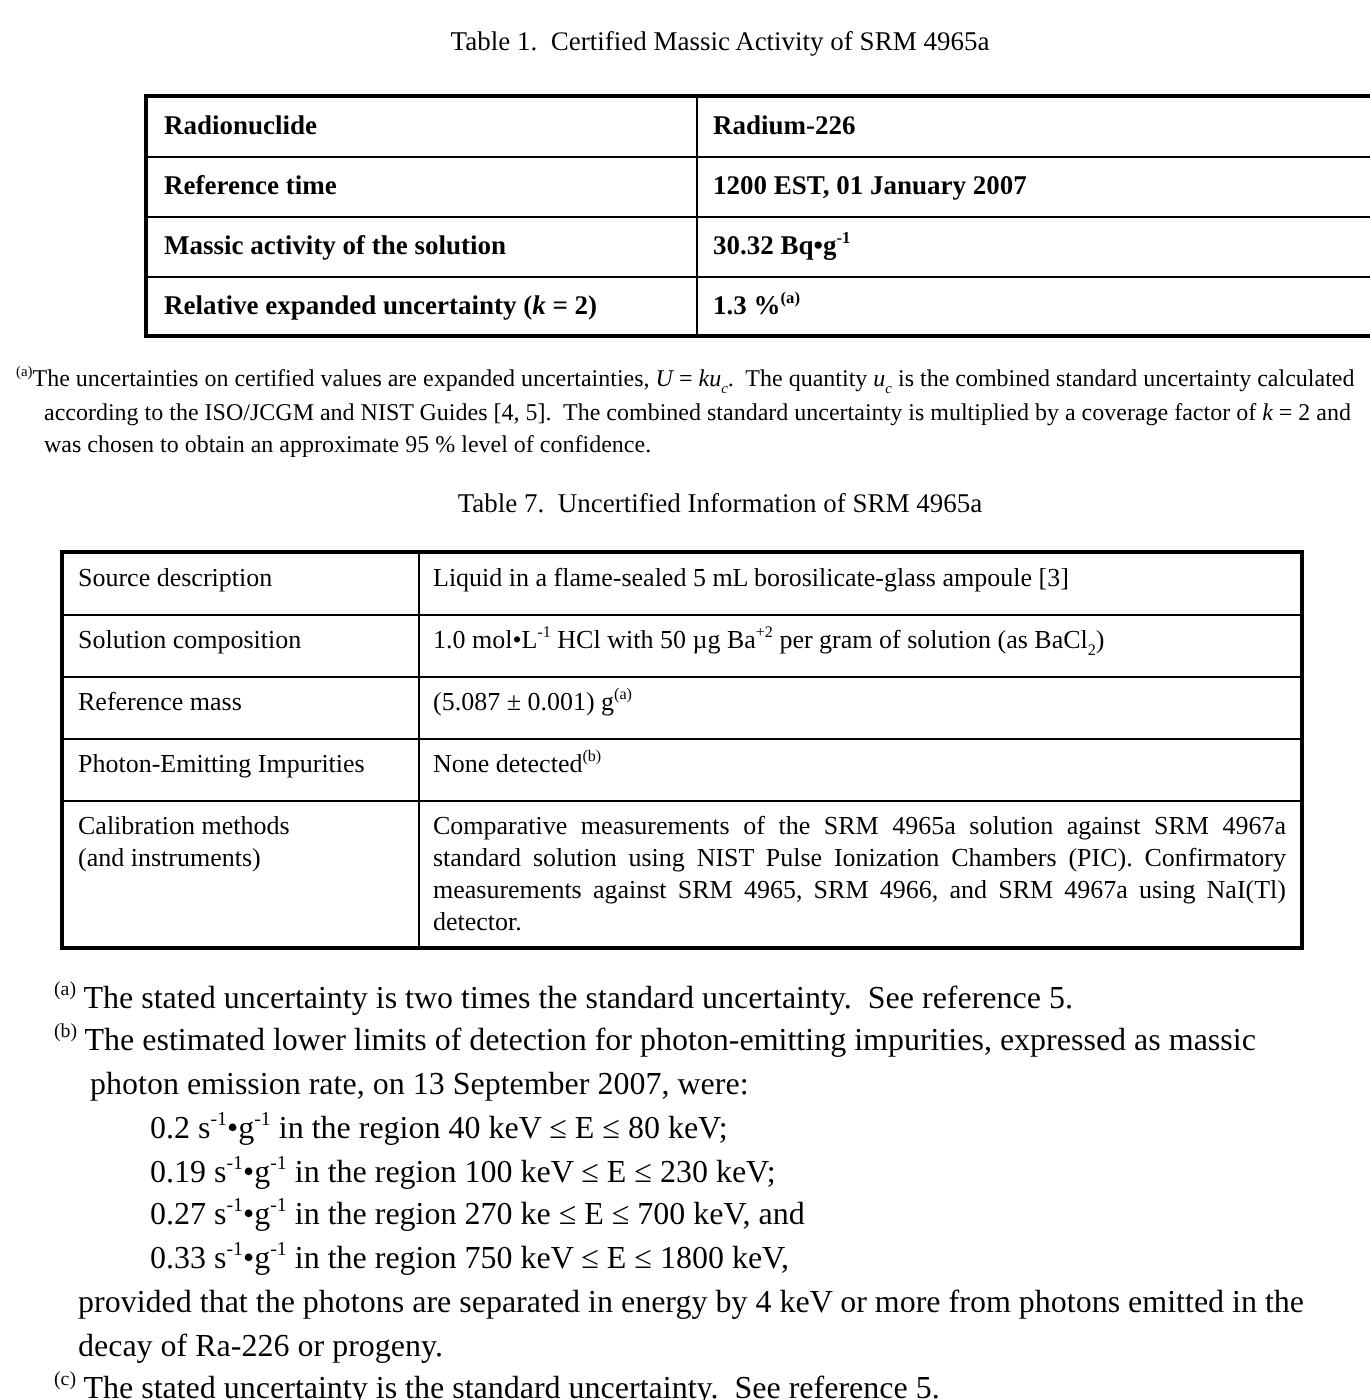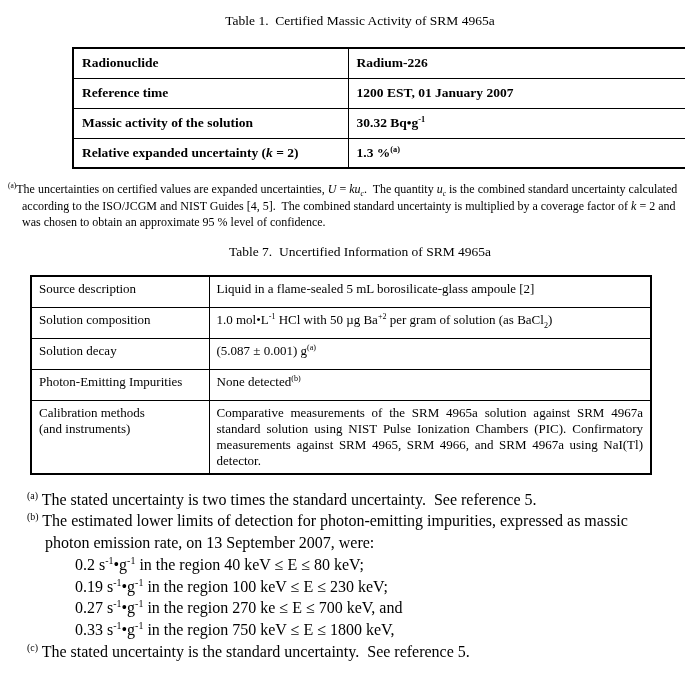--- a/index.html
+++ b/index.html
@@ -68,44 +68,45 @@
     </table>
 
   <div class="note-a"><sup>(a)</sup>The uncertainties on certified values are expanded uncertainties, <i>U</i> = <i>ku</i><sub><i>c</i></sub>.  The quantity <i>u</i><sub><i>c</i></sub> is the combined standard uncertainty calculated according to the ISO/JCGM and NIST Guides [4, 5].  The combined standard uncertainty is multiplied by a coverage factor of <i>k</i> = 2 and was chosen to obtain an approximate 95 % level of confidence.</div>
 
   <div class="tbl-title t2-title">Table 7.  Uncertified Information of SRM 4965a</div>
 
   <table class="t2">
     <tbody>
         <tr>
       <td class="lab">Source description</td>
-      <td class="val">Liquid in a flame-sealed 5 mL borosilicate-glass ampoule [2]</td>
+      <td class="val">Liquid in a flame-sealed 5 mL borosilicate-glass ampoule [3]</td>
     </tr>
     <tr>
       <td class="lab">Solution composition</td>
       <td class="val">1.0 mol•L<sup>-1</sup> HCl with 50 µg Ba<sup>+2</sup> per gram of solution (as BaCl<sub>2</sub>)</td>
     </tr>
     <tr>
-      <td class="lab">Solution decay</td>
+      <td class="lab">Reference mass</td>
       <td class="val">(5.087 ± 0.001) g<sup>(a)</sup></td>
     </tr>
     <tr>
       <td class="lab">Photon-Emitting Impurities</td>
       <td class="val">None detected<sup>(b)</sup></td>
     </tr>
     <tr>
       <td class="lab">Calibration methods<br>(and instruments)</td>
       <td class="val just">Comparative measurements of the SRM 4965a solution against SRM 4967a standard solution using NIST Pulse Ionization Chambers (PIC).  Confirmatory measurements against SRM 4965, SRM 4966, and SRM 4967a using NaI(Tl) detector.</td>
     </tr>
   </tbody>
     </table>
 
   <div class="foots">
     <div class="fn"><sup>(a)</sup> The stated uncertainty is two times the standard uncertainty.  See reference 5.</div>
     <div class="fn"><sup>(b)</sup> The estimated lower limits of detection for photon-emitting impurities, expressed as massic photon emission rate, on 13 September 2007, were:</div>
     <div class="fn-item">0.2 s<sup>-1</sup>•g<sup>-1</sup> in the region 40 keV ≤ E ≤ 80 keV;</div>
     <div class="fn-item">0.19 s<sup>-1</sup>•g<sup>-1</sup> in the region 100 keV ≤ E ≤ 230 keV;</div>
     <div class="fn-item">0.27 s<sup>-1</sup>•g<sup>-1</sup> in the region 270 ke ≤ E ≤ 700 keV, and</div>
     <div class="fn-item">0.33 s<sup>-1</sup>•g<sup>-1</sup> in the region 750 keV ≤ E ≤ 1800 keV,</div>
+    <div class="fn-proviso">provided that the photons are separated in energy by 4 keV or more from photons emitted in the decay of Ra-226 or progeny.</div>
     <div class="fn"><sup>(c)</sup> The stated uncertainty is the standard uncertainty.  See reference 5.</div>
   </div>
 
 </div>
 
 </body></html>

